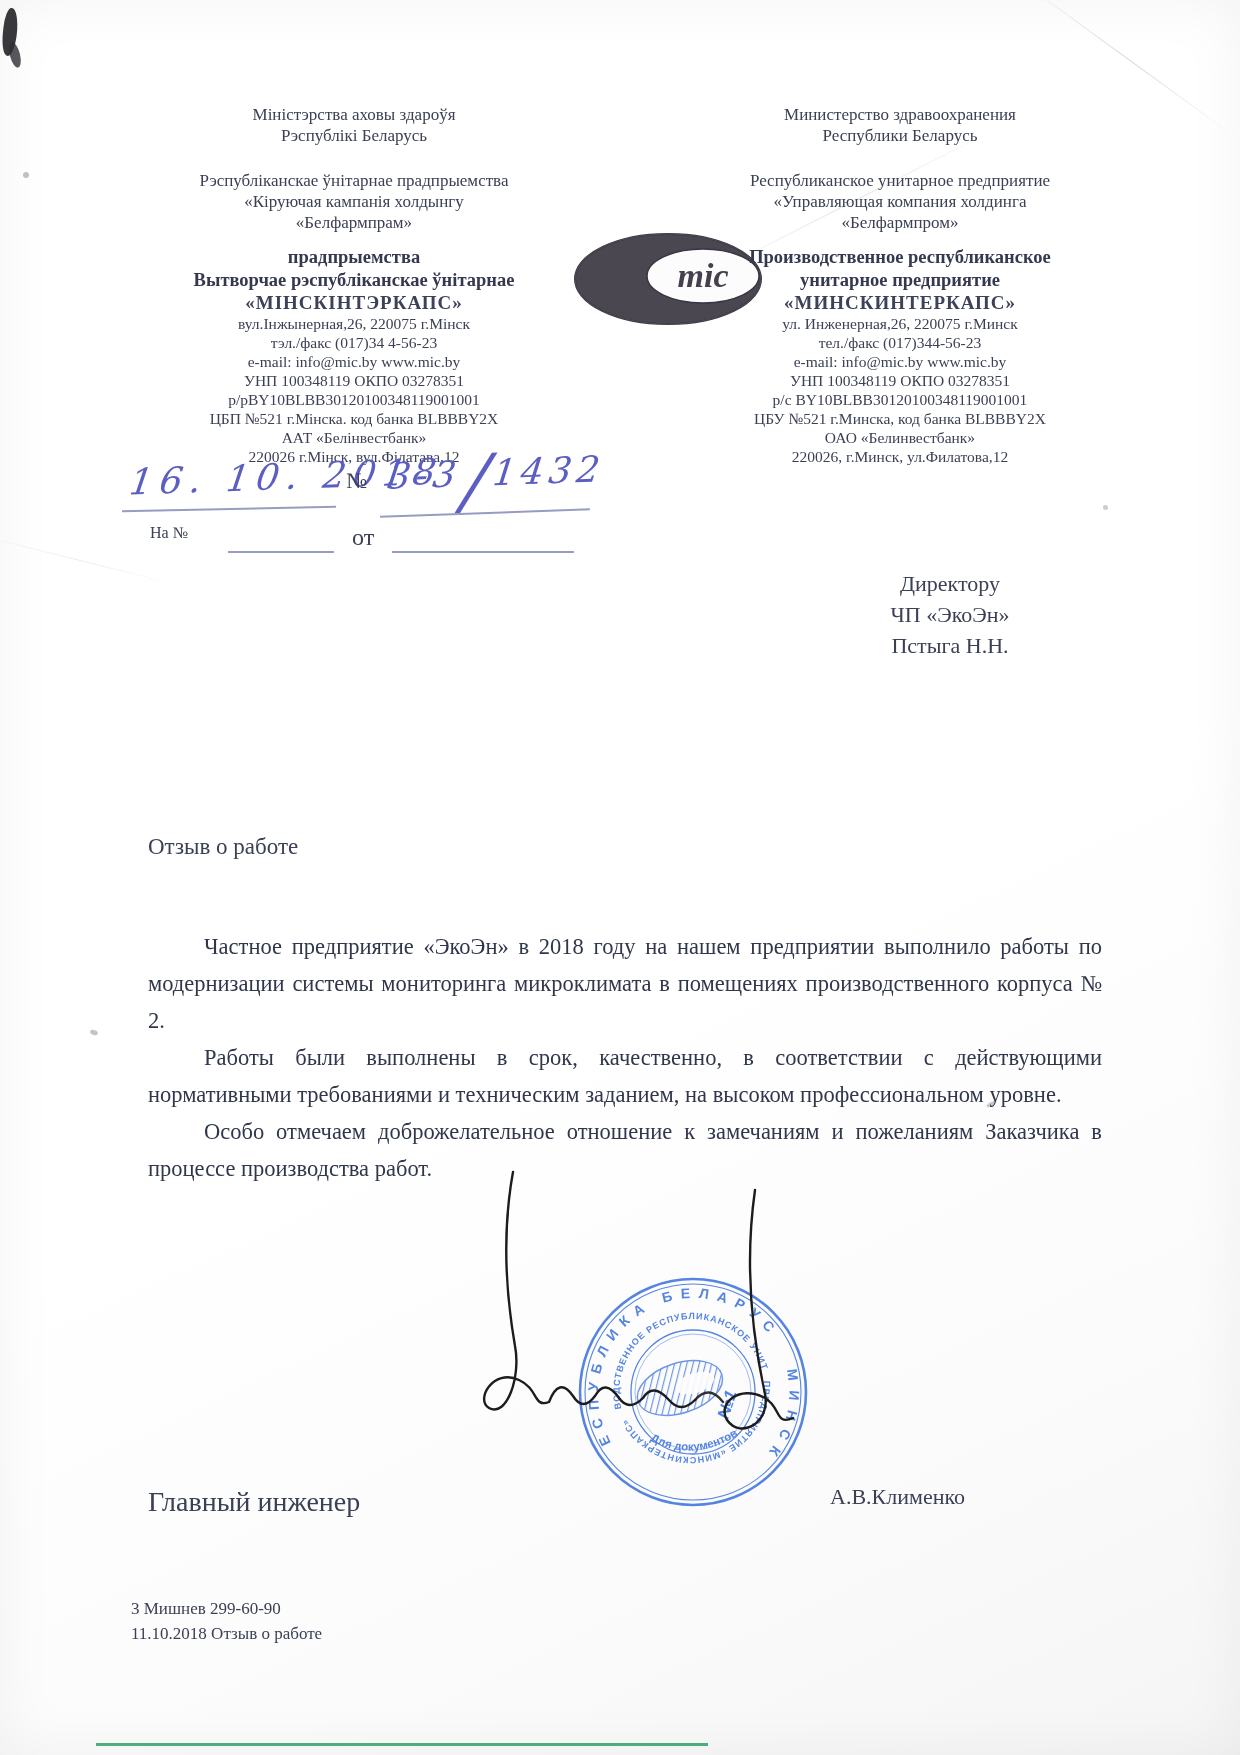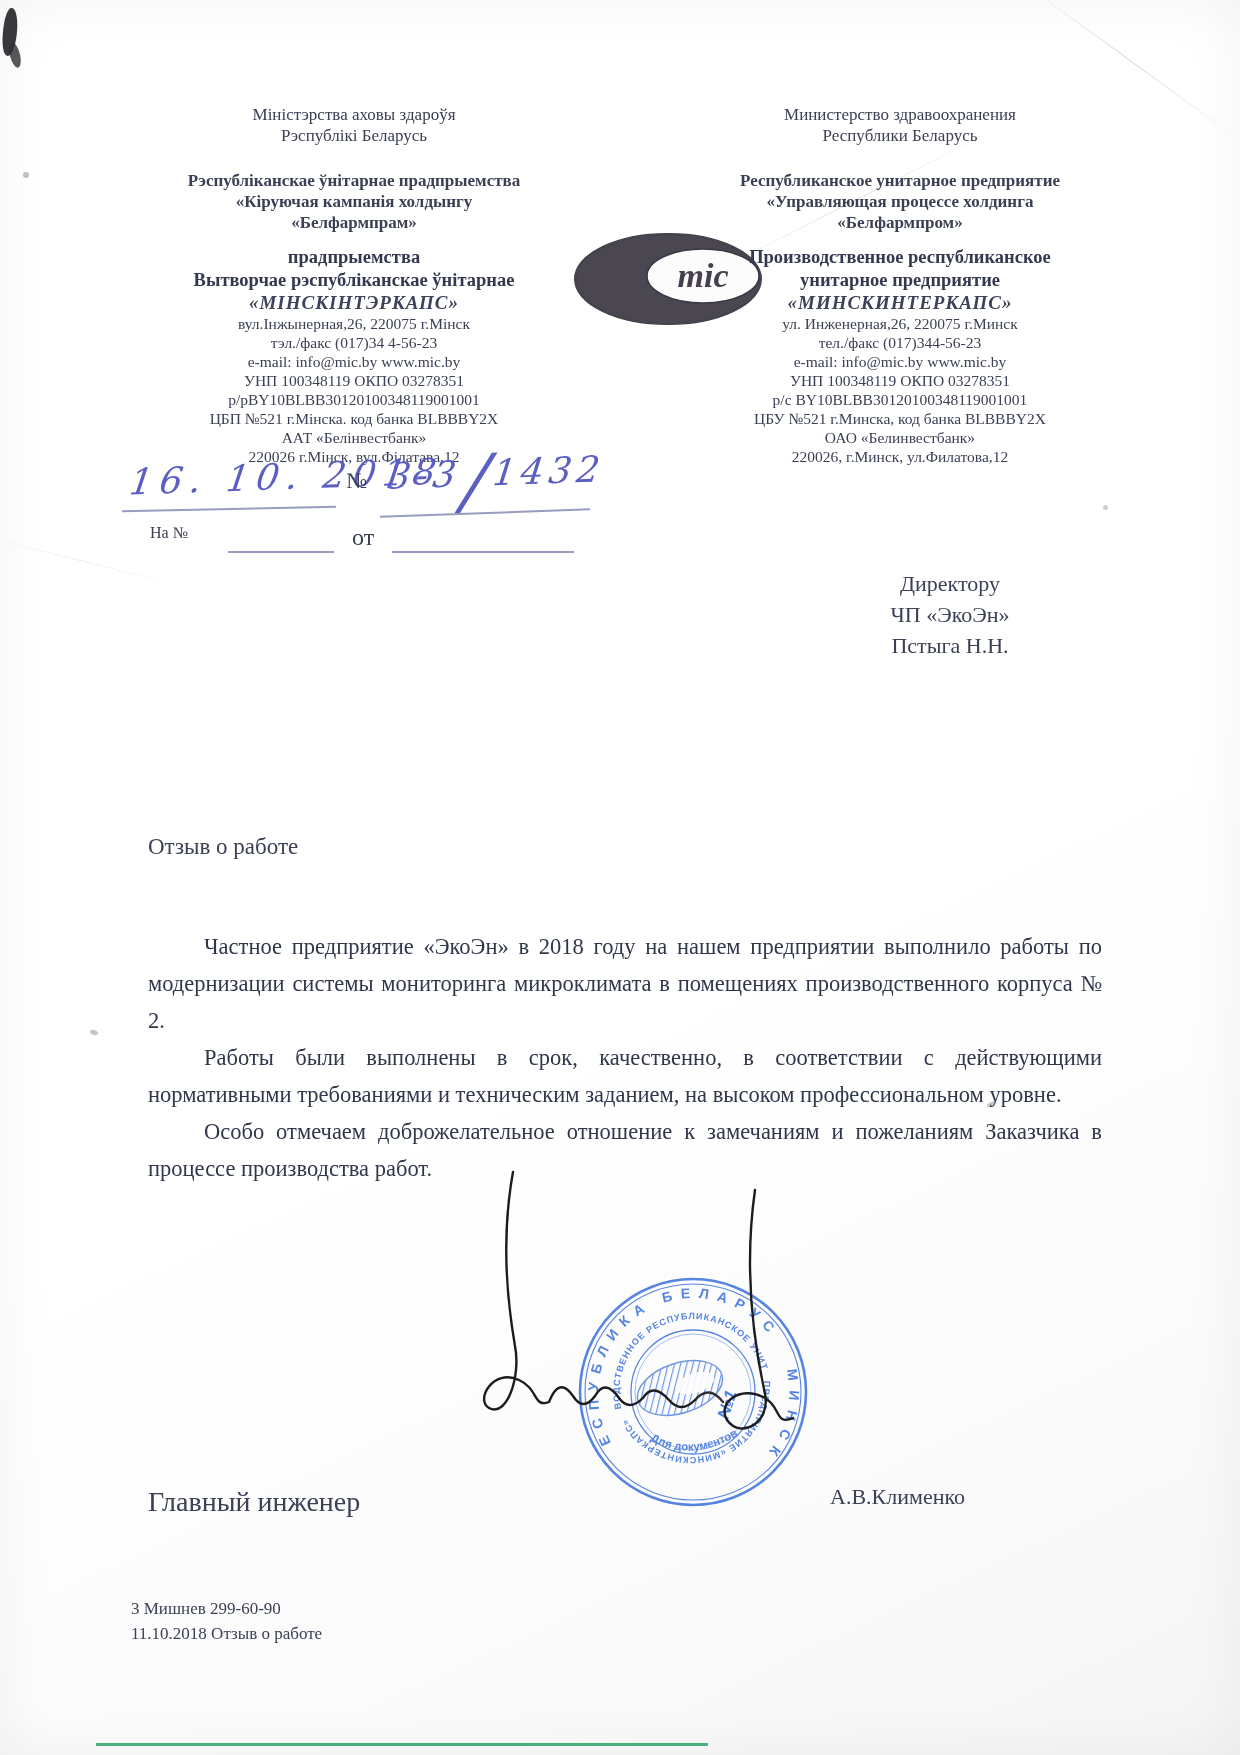--- a/index.html
+++ b/index.html
@@ -9,23 +9,23 @@
     box-shadow:inset 0 0 60px rgba(0,0,0,.05);
     overflow:hidden;
     font-family:"Liberation Serif","DejaVu Serif",serif;
     color:#3b4054;
   }
   
   .lh-col{position:absolute; top:104px; text-align:center;}
   .lh-left{left:148px; width:412px;}
   .lh-right{left:688px; width:424px;}
   .lh-ministry{font-size:17px; line-height:21px; margin-bottom:24px;}
-  .lh-holding{font-size:17px; line-height:21px; margin-bottom:13px;font-weight:bold;}
+  .lh-holding{font-size:17px; line-height:21px; margin-bottom:13px;}
   .lh-company{font-weight:bold; font-size:18.5px; line-height:23px; color:#343950;}
-  .lh-name{font-weight:bold; font-style:italic; font-size:19px; letter-spacing:1px; line-height:22px; color:#3d4258;}
+  .lh-name{font-weight:bold; font-size:19px; letter-spacing:1px; line-height:22px; color:#3d4258;}
   .lh-details{font-size:15.5px; line-height:19px;}
   .logo-wrap{position:absolute; left:572px; top:231px; width:196px; height:96px;}
   
   .hand{font-family:"DejaVu Serif",serif; font-style:italic; color:#5b5fc2;}
   .date-hand{position:absolute; left:130px; top:456px; font-size:36px; letter-spacing:7px;
     transform:rotate(-2deg) skewX(-10deg); white-space:nowrap;}
   .num-sign{position:absolute; left:346px; top:468px; font-size:22px;}
   .num-hand{position:absolute; left:388px; top:452px; font-size:36px; letter-spacing:5px;
     transform:rotate(-2deg) skewX(-9deg); white-space:nowrap;}
   .num-hand .slash{display:inline-block; font-size:72px; line-height:0; vertical-align:-20px; margin:0 4px; letter-spacing:0;}
@@ -114,21 +114,21 @@
     </svg>
   </div>
 
   <div class="lh-col lh-right">
     <div class="lh-ministry">
       <div>Министерство здравоохранения</div>
       <div>Республики Беларусь</div>
     </div>
     <div class="lh-holding">
       <div>Республиканское унитарное предприятие</div>
-      <div>«Управляющая процессе холдинга</div>
+      <div>«Управляющая компания холдинга</div>
       <div>«Белфармпром»</div>
     </div>
     <div class="lh-company">Производственное республиканское</div>
     <div class="lh-company">унитарное предприятие</div>
     <div class="lh-name">«МИНСКИНТЕРКАПС»</div>
     <div class="lh-details">
       <div>ул. Инженерная,26, 220075 г.Минск</div>
       <div>тел./факс (017)344-56-23</div>
       <div>e-mail: info@mic.by www.mic.by</div>
       <div>УНП 100348119 ОКПО 03278351</div>

